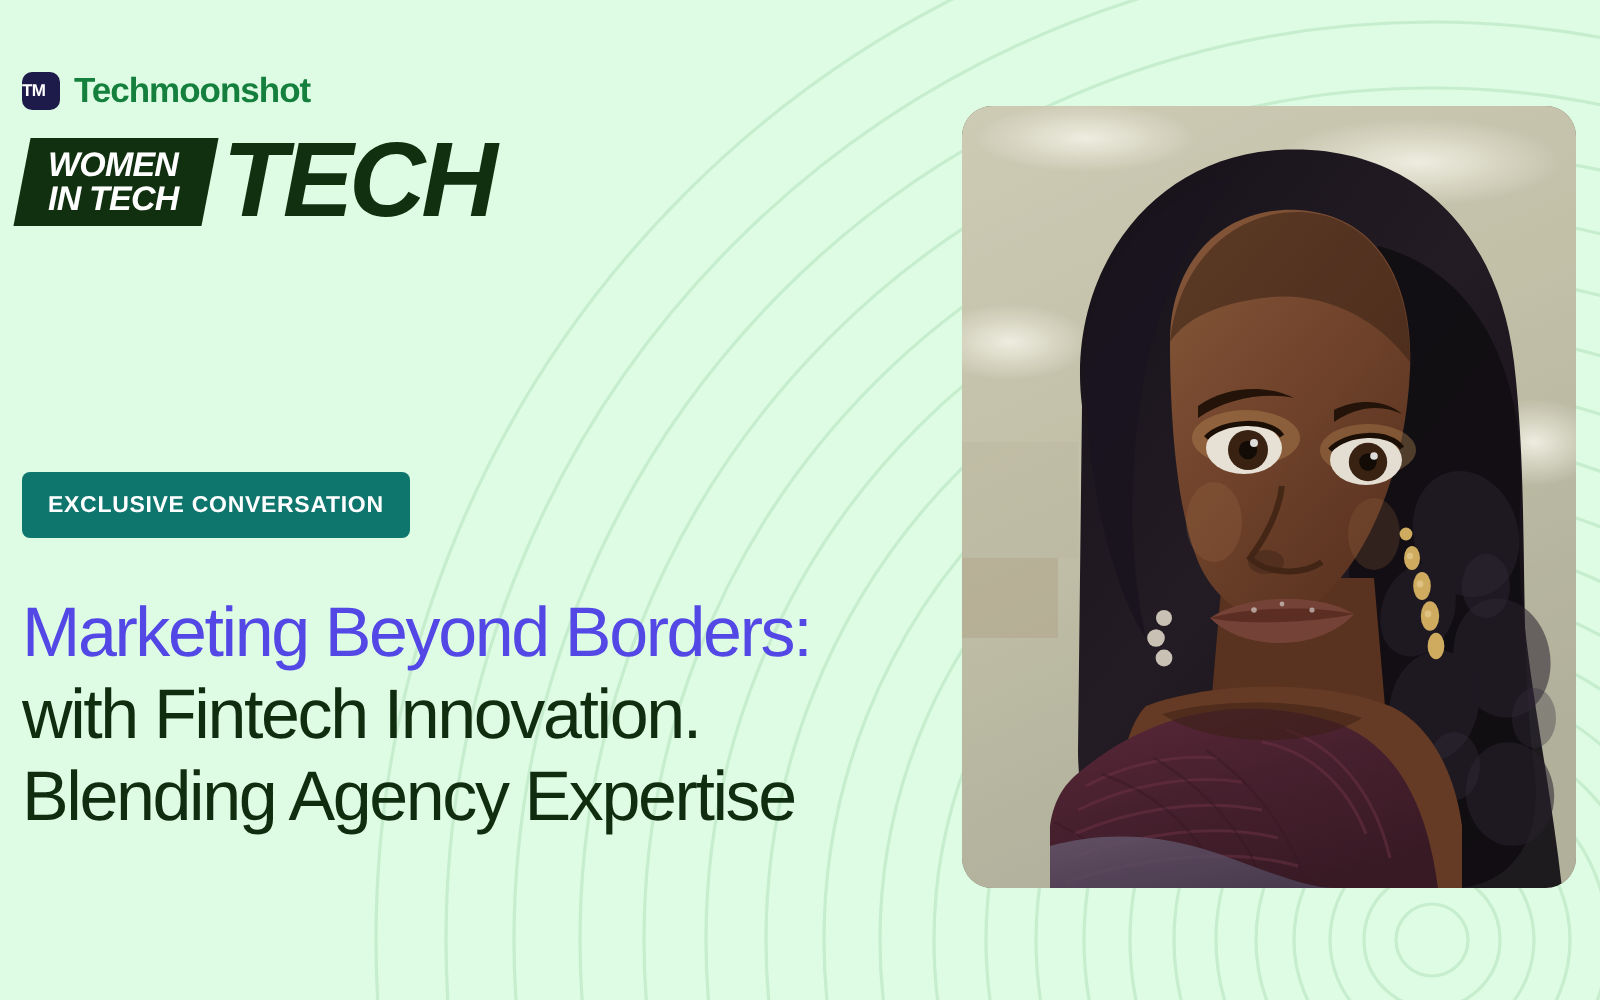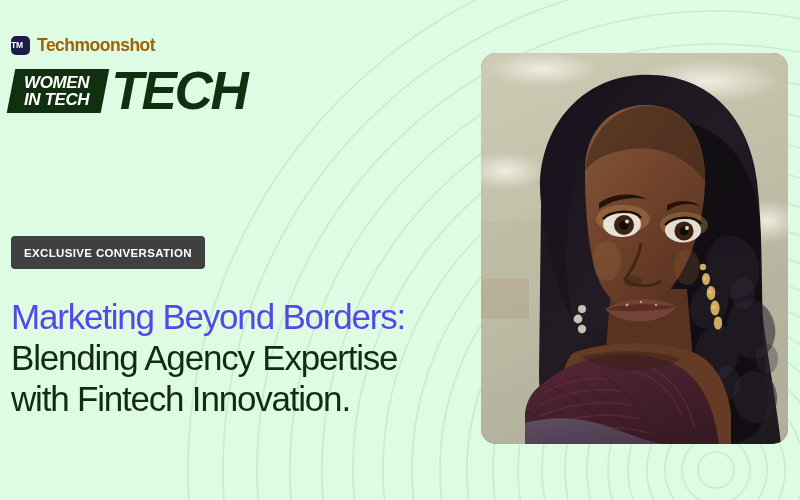--- a/index.html
+++ b/index.html
@@ -54,21 +54,21 @@
   }
   .brand-mark span {
     color: #ffffff;
     font-size: 8.5px;
     font-weight: bold;
     letter-spacing: -0.3px;
     line-height: 1;
     font-family: "Liberation Sans", sans-serif;
   }
   .brand-name {
-    color: #a16207;
+    color: #15803d;
     font-size: 17.5px;
     font-weight: bold;
     letter-spacing: -0.5px;
     line-height: 1;
     white-space: nowrap;
   }
 
   
   .focus-lockup {
     position: absolute;
@@ -112,21 +112,21 @@
     line-height: 46px;
     margin-left: 6px;
     white-space: nowrap;
   }
 
   
   .eyebrow-badge {
     position: absolute;
     left: 11px;
     top: 236px;
-    background: #404040;
+    background: #0f766e;
     border-radius: 4px;
     padding: 7px 13px 8px 13px;
     z-index: 3;
   }
   .eyebrow-badge span {
     color: #ffffff;
     font-size: 11.5px;
     font-weight: bold;
     letter-spacing: 0.35px;
     line-height: 1;
@@ -212,22 +212,22 @@
     </div>
     <div class="focus-word">TECH</div>
   </div>
 
   <div class="eyebrow-badge">
     <span>EXCLUSIVE CONVERSATION</span>
   </div>
 
   <div class="headline">
     <div class="headline-line accent">Marketing Beyond Borders:</div>
+    <div class="headline-line dark">with Fintech Innovation.</div>
     <div class="headline-line dark">Blending Agency Expertise</div>
-    <div class="headline-line dark">with Fintech Innovation.</div>
   </div>
 
   <div class="portrait-frame">
     <svg width="307" height="391" viewBox="0 0 307 391" aria-hidden="true">
       <defs>
         <linearGradient id="bgWall" x1="0" y1="0" x2="0.35" y2="1">
           <stop offset="0%" stop-color="#d9d6c0"></stop>
           <stop offset="45%" stop-color="#cdcbb2"></stop>
           <stop offset="100%" stop-color="#b9b9a4"></stop>
         </linearGradient>

